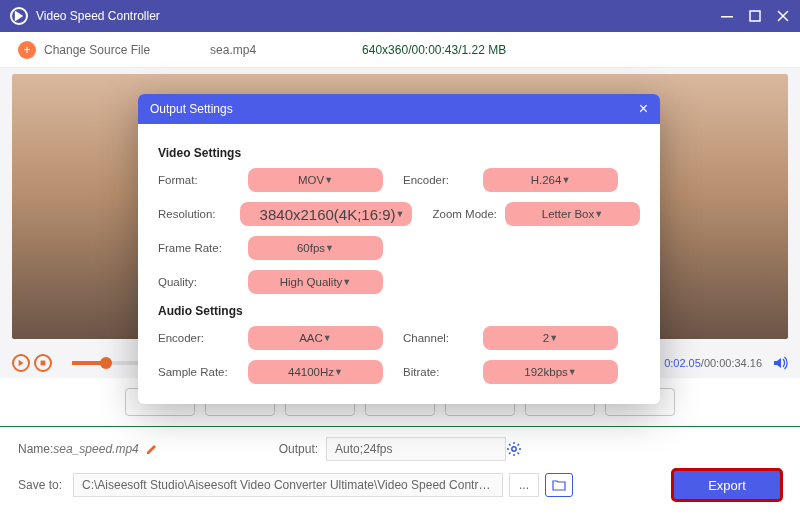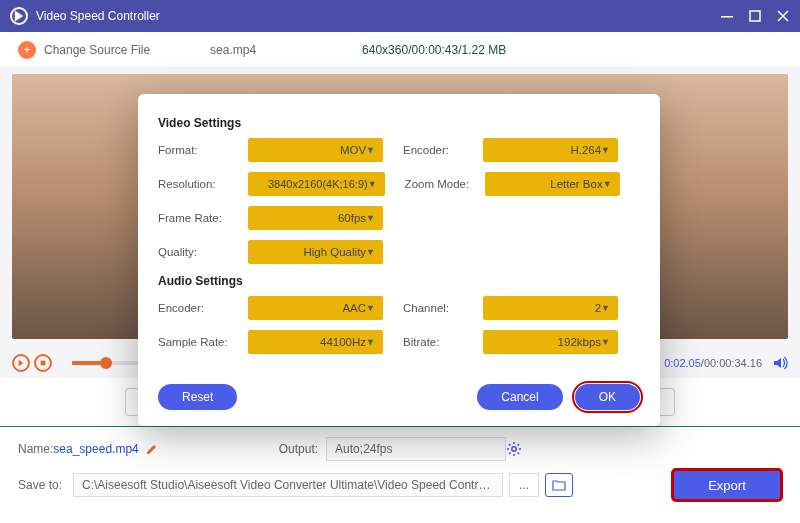--- a/index.html
+++ b/index.html
@@ -30,41 +30,41 @@
   .time { margin-left: 16px; font-size: 11px; }
   .time .cur { color: #3a5ae8; }
   .vol { margin-left: 10px; color: #3a5ae8; cursor: pointer; }
 
   .speed-row { display: flex; justify-content: center; gap: 10px; padding: 10px; }
   .speed-box { width: 70px; height: 28px; border: 1px solid #ccc; border-radius: 4px; }
 
   .bottom { padding: 10px 18px; font-size: 12px; color: #666; border-top: 1px solid #15803d; }
   .brow { display: flex; align-items: center; margin-bottom: 8px; }
   .brow .lbl { width: 55px; }
-  .name-val { color: #1d4ed8; margin-right: 6px; }
+  .name-val { color: #737373; margin-right: 6px; font-style: italic; }
   .edit-pen { color: #e66a2e; cursor: pointer; }
   .out-lbl { margin-left: 120px; }
   .out-sel { flex: 0 0 180px; background: #fafafa; border: 1px solid #ddd; height: 24px; display: flex; align-items: center; padding: 0 8px; margin-left: 8px; cursor: pointer; }
   .gear { margin-left: auto; margin-right: 280px; color: #3a5ae8; cursor: pointer; }
   .saveto-input { flex: 1; background: #fafafa; border: 1px solid #ddd; height: 24px; display: flex; align-items: center; padding: 0 8px; margin-right: 6px; cursor: text; max-width: 430px; }
   .more-btn { height: 24px; width: 30px; border: 1px solid #ddd; display: flex; align-items: center; justify-content: center; cursor: pointer; }
   .folder-btn { height: 24px; width: 28px; display: flex; align-items: center; justify-content: center; margin-left: 6px; color: #3a5ae8; cursor: pointer; border:1px solid #3a5ae8; border-radius:3px; }
   .export-btn { margin-left: auto; background: #4a5ce8; color: #fff; height: 32px; width: 110px; border-radius: 4px; display: flex; align-items: center; justify-content: center; cursor: pointer; font-size: 13px; outline: 3px solid #c40000; outline-offset: -2px; }
 
   
   .dialog { position: absolute; top: 94px; left: 138px; width: 522px; background: #fff; border-radius: 6px; box-shadow: 0 10px 40px rgba(0,0,0,.3); }
   .dlg-header { background: #4a5ce8; color: #fff; height: 30px; display: flex; align-items: center; padding: 0 12px; font-size: 12px; border-radius: 6px 6px 0 0; }
   .dlg-header .dtitle { flex: 1; }
   .dlg-close { cursor: pointer; font-size: 16px; }
   .dlg-body { padding: 22px 20px 10px; font-size: 12px; color: #444; }
   .sect-title { font-weight: bold; color: #222; margin-bottom: 8px; font-size: 12px; }
   .form-row { display: flex; align-items: center; margin-bottom: 10px; }
   .form-row .flbl { width: 90px; color: #555; font-size: 11.5px; }
   .form-row .flbl2 { width: 80px; color: #555; margin-left: 20px; font-size: 11.5px; }
-  .ddown { flex: 0 0 135px; background: #eab308; height: 24px; display: flex; align-items: center; justify-content: flex-end; padding: 0 8px; border-radius: 2px; cursor: pointer; font-size: 11.5px; }
+  .ddown { flex: 0 0 135px; background: #fca5a5; height: 24px; display: flex; align-items: center; justify-content: center; padding: 0 8px; border-radius: 8px; cursor: pointer; font-size: 11.5px; }
   .ddown .caret { font-size: 9px; color: #555; }
   .dlg-footer { display: flex; padding: 10px 20px 16px; gap: 12px; }
   .dbtn { height: 26px; padding: 0 24px; border-radius: 13px; background: #4a5ce8; color: #fff; display: flex; align-items: center; justify-content: center; cursor: pointer; font-size: 12px; }
   .dbtn.reset { }
   .dbtn.cancel { margin-left: auto; }
   .dbtn.ok { outline: 2px solid #c40000; outline-offset: 1px; }
 
   svg { display: block; }
 </style>
 </head>
@@ -171,38 +171,42 @@
     <div class="folder-btn">
       <svg width="14" height="12" viewBox="0 0 14 12">
           <path d="M1 2h4l1 1h7v8H1z" fill="none" stroke="#3a5ae8" stroke-width="1.2"></path>
         </svg>
     </div>
     <div class="export-btn">Export</div>
   </div>
 </div>
 
 <div class="dialog">
+  <div class="dlg-header">
+    <span class="dtitle">Output Settings</span>
+    <span class="dlg-close">×</span>
+  </div>
   <div class="dlg-body">
     <div class="sect-title">Video Settings</div>
     <div class="form-row">
       <span class="flbl">Format:</span>
       <div class="ddown">
           <span>MOV</span>
           <span class="caret">▼</span>
         </div>
       <span class="flbl2">Encoder:</span>
       <div class="ddown">
           <span>H.264</span>
           <span class="caret">▼</span>
         </div>
     </div>
     <div class="form-row">
       <span class="flbl">Resolution:</span>
       <div class="ddown">
-          <span style="font-size:11px;margin-left:12px;">3840x2160(4K;16:9)</span>
+          <span style="font-size:15px;margin-left:12px;">3840x2160(4K;16:9)</span>
           <span class="caret">▼</span>
         </div>
       <span class="flbl2">Zoom Mode:</span>
       <div class="ddown">
           <span>Letter Box</span>
           <span class="caret">▼</span>
         </div>
     </div>
     <div class="form-row">
       <span class="flbl">Frame Rate:</span>
@@ -237,18 +241,13 @@
           <span>44100Hz</span>
           <span class="caret">▼</span>
         </div>
       <span class="flbl2">Bitrate:</span>
       <div class="ddown">
           <span>192kbps</span>
           <span class="caret">▼</span>
         </div>
     </div>
   </div>
-  <div class="dlg-footer">
-    <div class="dbtn reset">Reset</div>
-    <div class="dbtn cancel">Cancel</div>
-    <div class="dbtn ok">OK</div>
-  </div>
 </div>
 
 </body></html>

